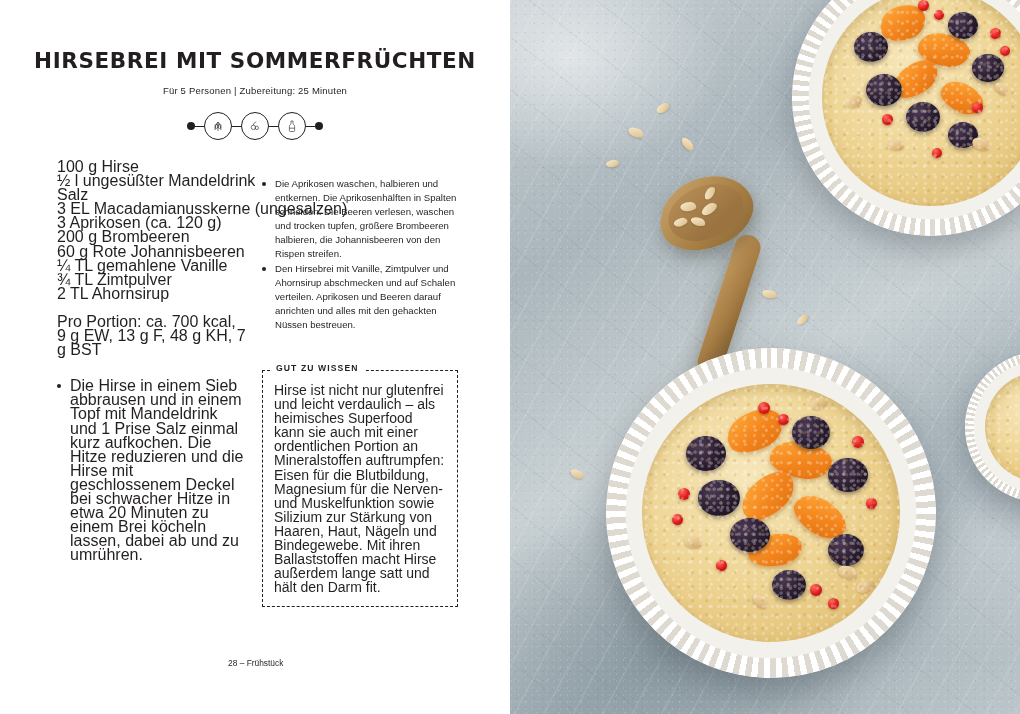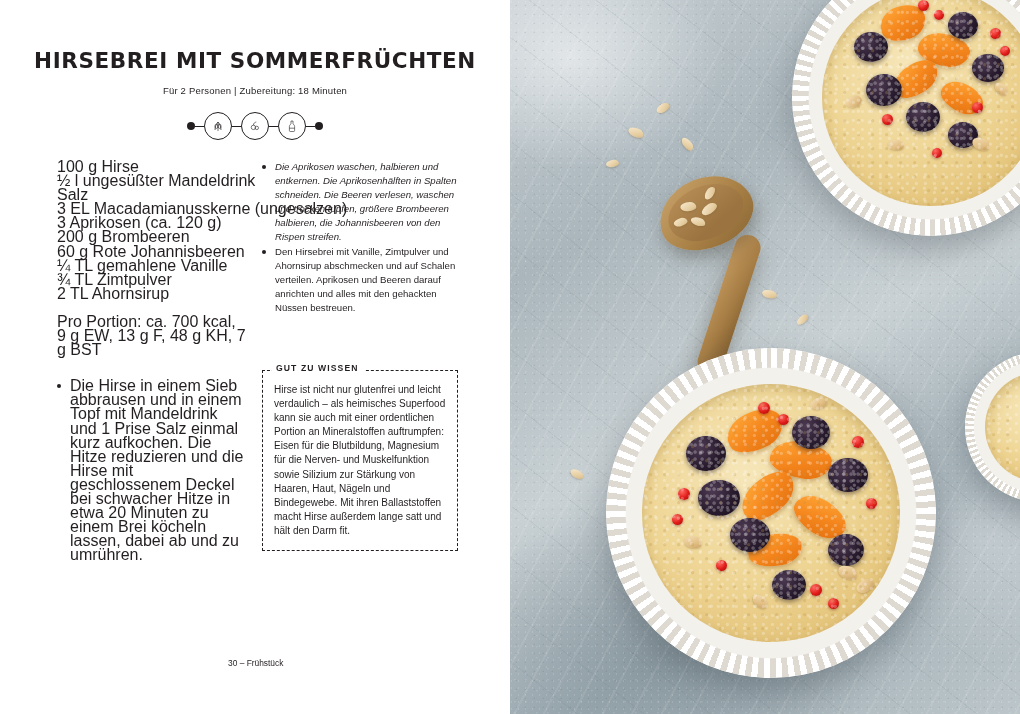--- a/index.html
+++ b/index.html
@@ -115,21 +115,21 @@
     content: "";
     position: absolute;
     left: 0;
     top: 5px;
     width: 4px;
     height: 4px;
     border-radius: 50%;
     background: #231f20;
   }
   .col-left .steps { margin-top: 22px; }
-  .col-right .steps-top .step:first-child { margin-top: 0; font-style: italic; }
+  .col-right .steps-top .step:first-child { margin-top: 17px; }
 
   
   .info-box {
     position: absolute;
     left: 262px;
     top: 370px;
     width: 196px;
     border: 1px dashed #231f20;
     padding: 12px 11px 12px 11px;
     box-sizing: border-box;
@@ -139,21 +139,21 @@
     left: 272px;
     top: 363px;
     background: #ffffff;
     padding: 0 6px 0 4px;
     font-size: 8.6px;
     font-weight: bold;
     letter-spacing: 1.1px;
     color: #231f20;
   }
   .info-box-text {
-    font-size: 10px;
+    font-size: 14px;
     line-height: 14.1px;
     color: #231f20;
   }
   .folio {
     position: absolute;
     left: 228px;
     top: 658px;
     font-size: 8.4px;
     color: #231f20;
   }
@@ -304,21 +304,21 @@
   }
 </style>
 </head>
 <body>
 
 <div class="page">
 
   <div class="left-page">
 
     <div class="recipe-title">HIRSEBREI MIT SOMMERFRÜCHTEN</div>
-    <div class="recipe-subtitle">Für 2 Personen | Zubereitung: 18 Minuten</div>
+    <div class="recipe-subtitle">Für 5 Personen | Zubereitung: 25 Minuten</div>
 
     <div class="icon-strip">
       <span class="dot"></span>
       <span class="line"></span>
       <span class="circ">
         <svg width="16" height="16" viewBox="0 0 16 16" aria-hidden="true">
           <path d="M5 12 C5 8 6.5 6 8 4 C9.5 6 11 8 11 12" fill="none" stroke="#231f20" stroke-width="0.7"></path>
           <ellipse cx="6.4" cy="8.3" rx="1.5" ry="2.1" fill="none" stroke="#231f20" stroke-width="0.6"></ellipse>
           <ellipse cx="9.6" cy="8.3" rx="1.5" ry="2.1" fill="none" stroke="#231f20" stroke-width="0.6"></ellipse>
           <line x1="8" y1="4" x2="8" y2="13" stroke="#231f20" stroke-width="0.6"></line>
@@ -372,21 +372,21 @@
         <div class="step">Die Aprikosen waschen, halbieren und entkernen. Die Aprikosenhälften in Spalten schneiden. Die Beeren verlesen, waschen und trocken tupfen, größere Brombeeren halbieren, die Johannisbeeren von den Rispen streifen.</div>
         <div class="step">Den Hirsebrei mit Vanille, Zimtpulver und Ahornsirup abschmecken und auf Schalen verteilen. Aprikosen und Beeren darauf anrichten und alles mit den gehackten Nüssen bestreuen.</div>
       </div>
     </div>
 
     <div class="info-box">
       <div class="info-box-text">Hirse ist nicht nur glutenfrei und leicht verdaulich – als heimisches Superfood kann sie auch mit einer ordentlichen Portion an Mineralstoffen auftrumpfen: Eisen für die Blutbildung, Magnesium für die Nerven- und Muskelfunktion sowie Silizium zur Stärkung von Haaren, Haut, Nägeln und Bindegewebe. Mit ihren Ballaststoffen macht Hirse außerdem lange satt und hält den Darm fit.</div>
     </div>
     <div class="info-box-title">GUT ZU WISSEN</div>
 
-    <div class="folio">30 – Frühstück</div>
+    <div class="folio">28 – Frühstück</div>
   </div>
 
   <div class="photo">
     <div class="stone"></div>
     <div class="veins"></div>
     <div class="grain"></div>
 
     <div class="spoon-handle"></div>
     <div class="spoon-bowl">
       <div class="scoop"></div>

